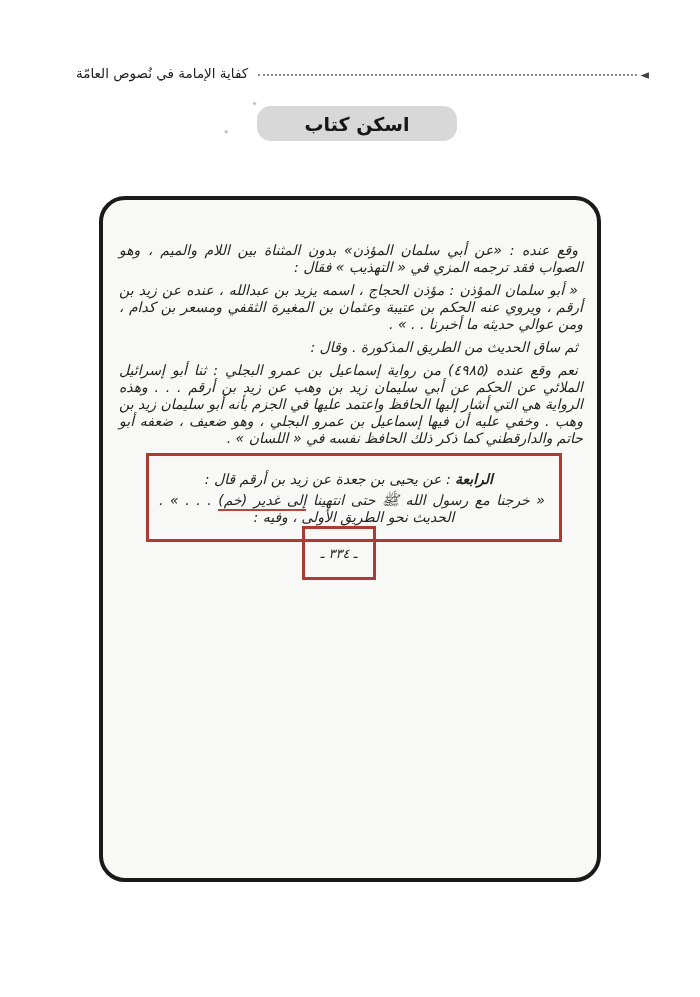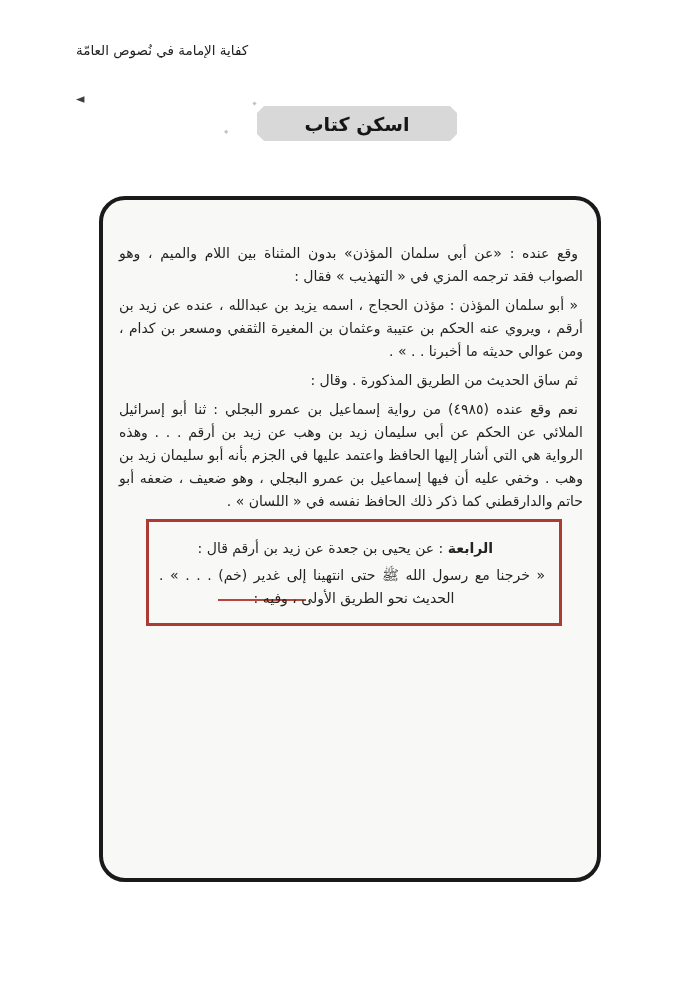--- a/index.html
+++ b/index.html
@@ -1,50 +1,50 @@
 <!DOCTYPE html>
 <html lang="ar"><head>
 <meta charset="utf-8">
 <style>
   html,body{margin:0;padding:0;background:#ffffff;}
   body{width:700px;height:997px;font-family:"DejaVu Sans",sans-serif;}
   .screen{position:relative;width:700px;height:997px;background:#fff;overflow:hidden;}
 
   
   .running-head{position:absolute;top:42px;left:0;right:0;height:62px;
-    display:flex;align-items:flex-start;padding:0 50px 0 76px;box-sizing:border-box;direction:ltr;flex-direction:column;}
+    display:flex;align-items:center;padding:0 50px 0 76px;box-sizing:border-box;direction:ltr;}
   .book-title{font-size:13.5px;color:#1e1e1e;white-space:nowrap;direction:rtl;letter-spacing:0;}
   .leader{flex:1 1 auto;height:0;border-bottom:2px dotted #8d8d8d;margin:4px 4px 0 10px;}
   .arrow-ornament{color:#3e3e3e;font-size:11px;line-height:1;margin:2px 1px 0 0;transform:scaleY(1.2);}
   .badge-wrap{flex:0 0 auto;width:58px;height:58px;}
   .badge-wrap svg{display:block;}
   .badge-num{font-family:"DejaVu Sans",sans-serif;font-weight:bold;}
 
   
   .banner{position:absolute;top:106px;left:257px;width:200px;height:35px;background:#d8d8d8;
     display:flex;align-items:center;justify-content:center;
     clip-path:polygon(7px 0,calc(100% - 7px) 0,100% 7px,100% calc(100% - 7px),calc(100% - 7px) 100%,7px 100%,0 calc(100% - 7px),0 7px);
-    font-size:19px;font-weight:bold;color:#161616;direction:rtl;}
+    font-size:19px;font-weight:bold;color:#161616;direction:rtl;border-radius:14px;}
   .banner-dots{position:absolute;top:102px;left:253px;width:3px;height:3px;background:#c3c3c3;
     box-shadow:207px 0 #c3c3c3,0 40px #c3c3c3,207px 40px #c3c3c3;transform:rotate(45deg);}
 
   
   .panel{position:absolute;top:196px;left:99px;width:502px;height:686px;box-sizing:border-box;
     border:4px solid #1a1a1a;border-radius:26px;background:#f8f8f6;overflow:hidden;}
   .scan{position:absolute;top:0;left:0;right:0;bottom:0;padding:42px 14px 0 16px;
-    direction:rtl;color:#242424;font-size:14px;line-height:23px;text-align:justify;}
+    direction:rtl;color:#242424;font-size:14px;line-height:17px;text-align:justify;font-style:italic;}
   .para{margin:0 0 6px;text-indent:5px;}
   .para.quote-mid{margin:0 112px 6px 0;text-align:right;text-indent:0;}
 
   
   .red-box{border:3px solid #ad3b33;margin:5px 21px 0 27px;padding:5px 10px 13px;position:relative;background:transparent;}
   .red-heading{margin:10px 56px 4px 0;text-align:right;text-indent:0;}
   .red-heading b{font-weight:bold;}
   .red-quote{margin:3px 0 0;text-align:justify;text-align-last:center;text-indent:4px;}
-  .underlined{border-bottom:2.5px solid #b8443a;padding-bottom:16px;}
+  .underlined{border-bottom:2.5px solid #b8443a;padding-bottom:1px;}
 
   
   .pagenum-box{width:74px;height:54px;border:3px solid #ad3b33;box-sizing:border-box;
     margin:-16px auto 0;transform:translateX(-12px);
     display:flex;align-items:center;justify-content:center;
     font-size:13px;color:#2a2a2a;background:transparent;position:relative;}
 </style>
 </head>
 <body>
 
@@ -67,17 +67,20 @@
       <p class="para">وقع عنده : «عن أبي سلمان المؤذن» بدون المثناة بين اللام والميم ، وهو الصواب فقد ترجمه المزي في « التهذيب » فقال :</p>
       <p class="para">« أبو سلمان المؤذن : مؤذن الحجاج ، اسمه يزيد بن عبدالله ، عنده عن زيد بن أرقم ، ويروي عنه الحكم بن عتيبة وعثمان بن المغيرة الثقفي ومسعر بن كدام ، ومن عوالي حديثه ما أخبرنا . . » .</p>
       <p class="para">ثم ساق الحديث من الطريق المذكورة . وقال :</p>
       <p class="para">نعم وقع عنده (٤٩٨٥) من رواية إسماعيل بن عمرو البجلي : ثنا أبو إسرائيل الملائي عن الحكم عن أبي سليمان زيد بن وهب عن زيد بن أرقم . . .  وهذه الرواية هي التي أشار إليها الحافظ واعتمد عليها في الجزم بأنه أبو سليمان زيد بن وهب . وخفي عليه أن فيها إسماعيل بن عمرو البجلي ، وهو ضعيف ، ضعفه أبو حاتم والدارقطني كما ذكر ذلك الحافظ نفسه في « اللسان » .</p>
 
       <div class="red-box">
         <p class="para red-heading"><b>الرابعة</b><span> : عن يحيى بن جعدة عن زيد بن أرقم قال :</span></p>
         <p class="para red-quote"><span>« خرجنا مع رسول الله ﷺ حتى انتهينا </span><span class="underlined">إلى غدير (خم)</span><span> . . . » . الحديث نحو الطريق الأولى ، وفيه :</span></p>
       </div>
 
+      <div class="pagenum-box">
+        <span>ـ ٣٣٤ ـ</span>
+      </div>
 
     </div>
   </main>
 
 </div>
 
 </body></html>

